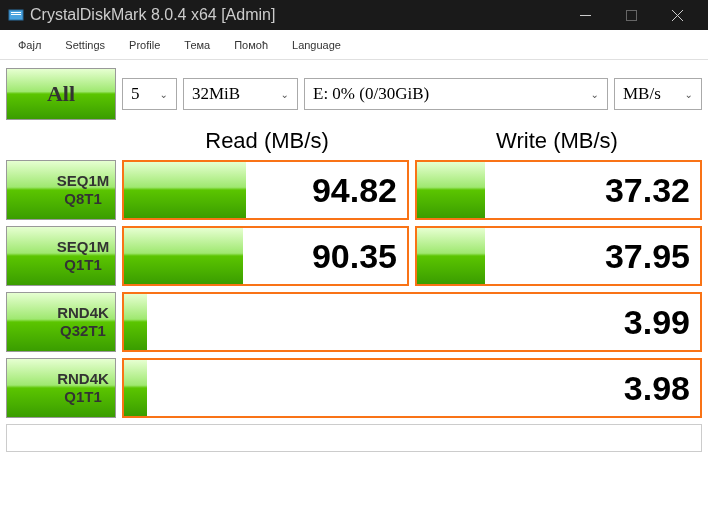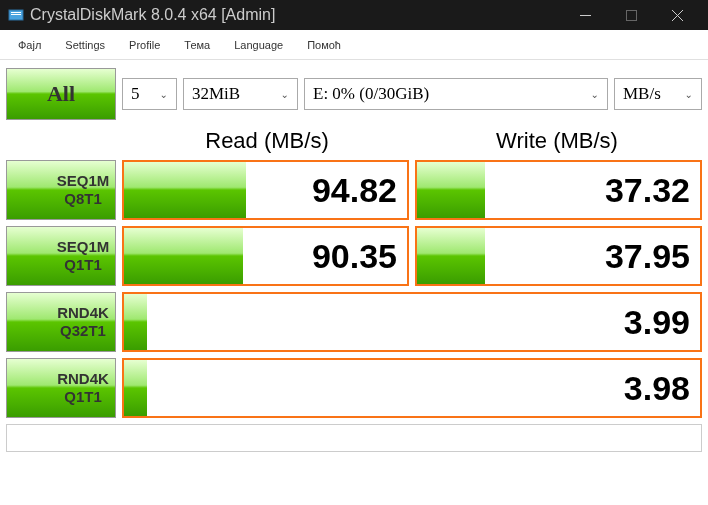--- a/index.html
+++ b/index.html
@@ -69,22 +69,22 @@
         </svg>
     </div>
   </div>
 </div>
 
 <div class="menubar">
   <div class="menu-item">Фајл</div>
   <div class="menu-item">Settings</div>
   <div class="menu-item">Profile</div>
   <div class="menu-item">Тема</div>
+  <div class="menu-item">Помоћ</div>
   <div class="menu-item">Language</div>
-  <div class="menu-item">Помоћ</div>
 </div>
 
 <div class="toolbar">
   <div class="btn-all">All</div>
   <div style="flex:1; display:flex; flex-direction:column; gap:3px;">
     <div style="display:flex; gap:6px;">
       <div class="select small">
         <span>5</span>
         <span class="select-arrow">⌄</span>
       </div>

